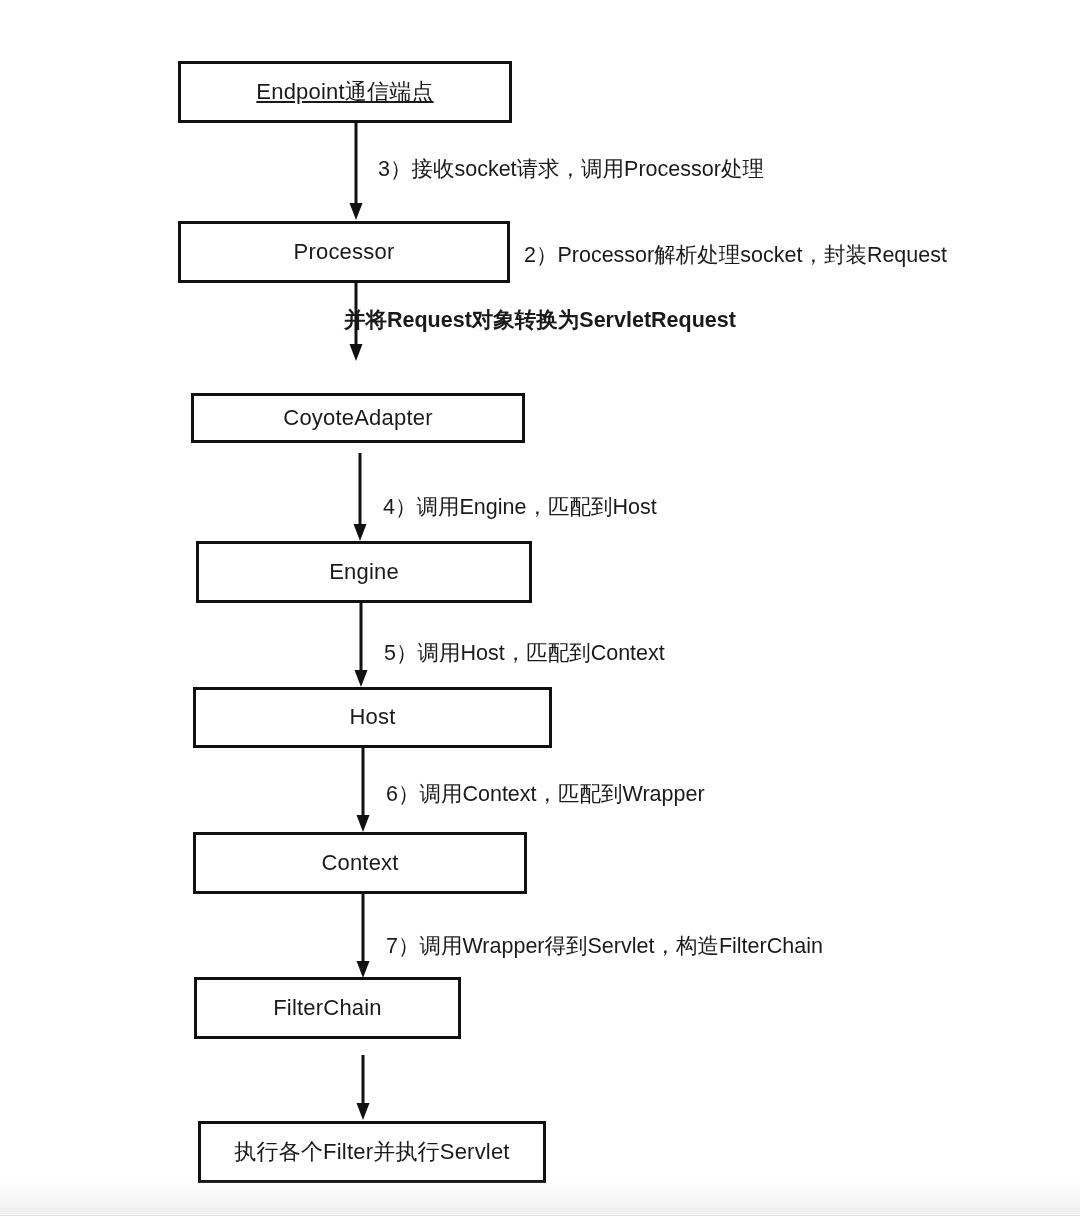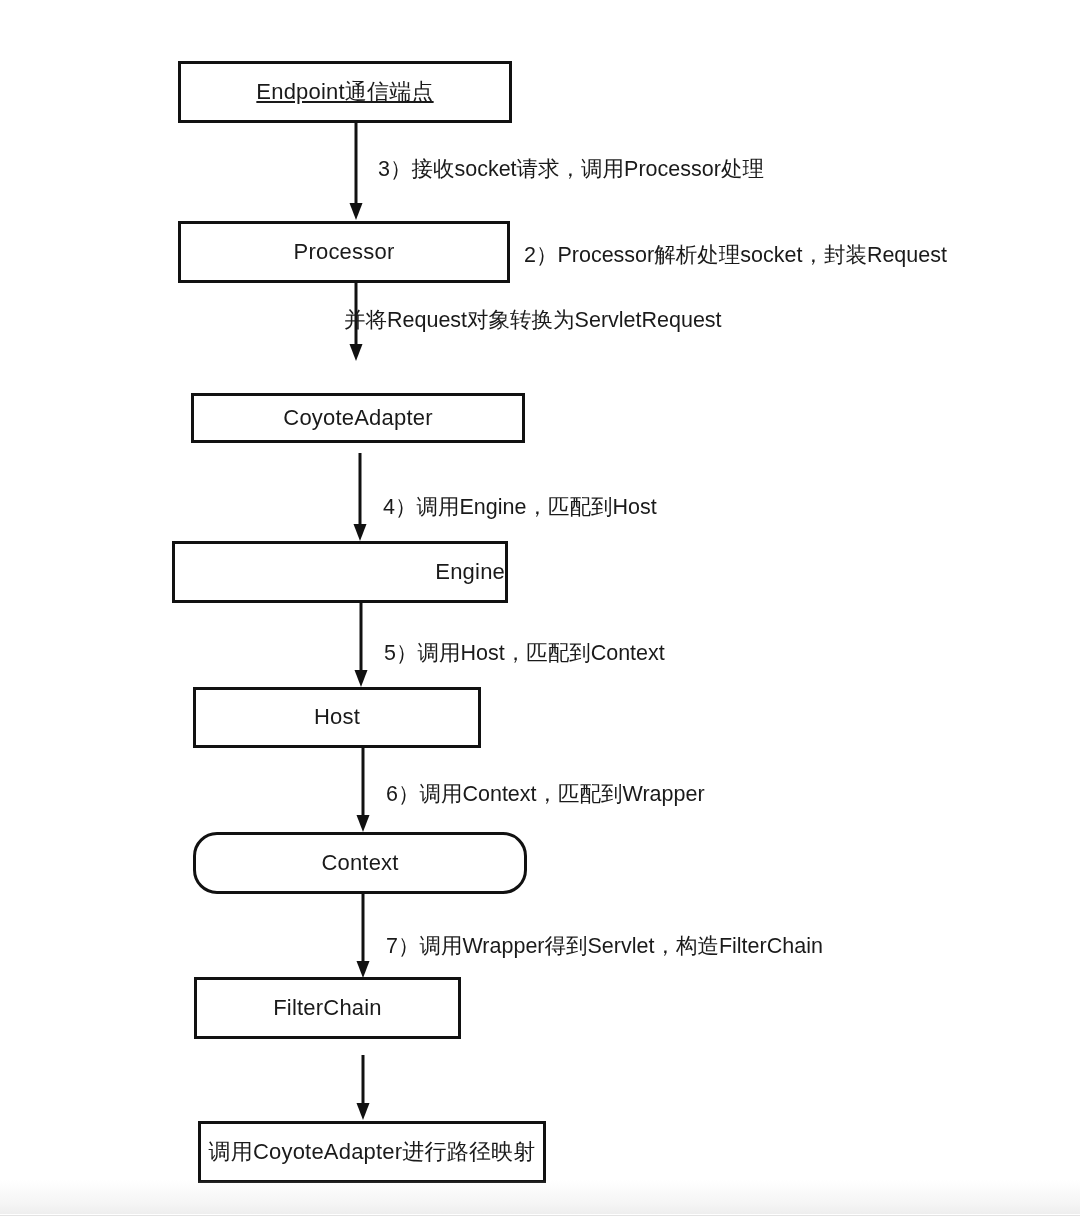--- a/index.html
+++ b/index.html
@@ -100,66 +100,66 @@
     <span>2）Processor解析处理socket，封装Request</span>
   </div>
 
   <div class="edge" style="left:346px; top:283px; width:20px; height:110px;">
     <svg width="20" height="110" viewBox="0 0 20 110">
       <line x1="10" y1="0" x2="10" y2="65" stroke="#111111" stroke-width="3"></line>
       <polygon points="10,78 3.5,61 16.5,61" fill="#111111"></polygon>
     </svg>
   </div>
   <div class="edge-label" style="left:370px; top:303px; line-height:1.62;">
-    <span class="l2" style="margin-left:-26px;">并将Request对象转换为ServletRequest</span>
+    <span class="l2" style="margin-left:-26px;font-weight:bold;">并将Request对象转换为ServletRequest</span>
   </div>
 
   <div class="node" style="left:191px; top:393px; width:334px; height:50px;">
     <span class="node-label">CoyoteAdapter</span>
   </div>
 
   <div class="edge" style="left:350px; top:453px; width:20px; height:89px;">
     <svg width="20" height="89" viewBox="0 0 20 89">
       <line x1="10" y1="0" x2="10" y2="75" stroke="#111111" stroke-width="3"></line>
       <polygon points="10,88 3.5,71 16.5,71" fill="#111111"></polygon>
     </svg>
   </div>
   <div class="edge-label" style="left:383px; top:491px;">
     <span>4）调用Engine，匹配到Host</span>
   </div>
 
-  <div class="node" style="left:172px; top:541px; width:336px; height:62px;justify-content:flex-end;">
+  <div class="node" style="left:196px; top:541px; width:336px; height:62px;">
     <span class="node-label">Engine</span>
   </div>
 
   <div class="edge" style="left:351px; top:603px; width:20px; height:85px;">
     <svg width="20" height="85" viewBox="0 0 20 85">
       <line x1="10" y1="0" x2="10" y2="71" stroke="#111111" stroke-width="3"></line>
       <polygon points="10,84 3.5,67 16.5,67" fill="#111111"></polygon>
     </svg>
   </div>
   <div class="edge-label" style="left:384px; top:637px;">
     <span>5）调用Host，匹配到Context</span>
   </div>
 
-  <div class="node" style="left:193px; top:687px; width:288px; height:61px;">
+  <div class="node" style="left:193px; top:687px; width:359px; height:61px;">
     <span class="node-label">Host</span>
   </div>
 
   <div class="edge" style="left:353px; top:748px; width:20px; height:85px;">
     <svg width="20" height="85" viewBox="0 0 20 85">
       <line x1="10" y1="0" x2="10" y2="71" stroke="#111111" stroke-width="3"></line>
       <polygon points="10,84 3.5,67 16.5,67" fill="#111111"></polygon>
     </svg>
   </div>
   <div class="edge-label" style="left:386px; top:778px;">
     <span>6）调用Context，匹配到Wrapper</span>
   </div>
 
-  <div class="node" style="left:193px; top:832px; width:334px; height:62px;border-radius:24px;">
+  <div class="node" style="left:193px; top:832px; width:334px; height:62px;">
     <span class="node-label">Context</span>
   </div>
 
   <div class="edge" style="left:353px; top:894px; width:20px; height:85px;">
     <svg width="20" height="85" viewBox="0 0 20 85">
       <line x1="10" y1="0" x2="10" y2="71" stroke="#111111" stroke-width="3"></line>
       <polygon points="10,84 3.5,67 16.5,67" fill="#111111"></polygon>
     </svg>
   </div>
   <div class="edge-label" style="left:386px; top:930px;">
@@ -171,19 +171,19 @@
   </div>
 
   <div class="edge" style="left:353px; top:1055px; width:20px; height:66px;">
     <svg width="20" height="66" viewBox="0 0 20 66">
       <line x1="10" y1="0" x2="10" y2="52" stroke="#111111" stroke-width="3"></line>
       <polygon points="10,65 3.5,48 16.5,48" fill="#111111"></polygon>
     </svg>
   </div>
 
   <div class="node" style="left:198px; top:1121px; width:348px; height:62px;">
-    <span class="node-label">调用CoyoteAdapter进行路径映射</span>
+    <span class="node-label">执行各个Filter并执行Servlet</span>
   </div>
 
   <div class="page-bottom-fade"></div>
   <div class="page-bottom-rule"></div>
 
 </div>
 
 </body></html>

